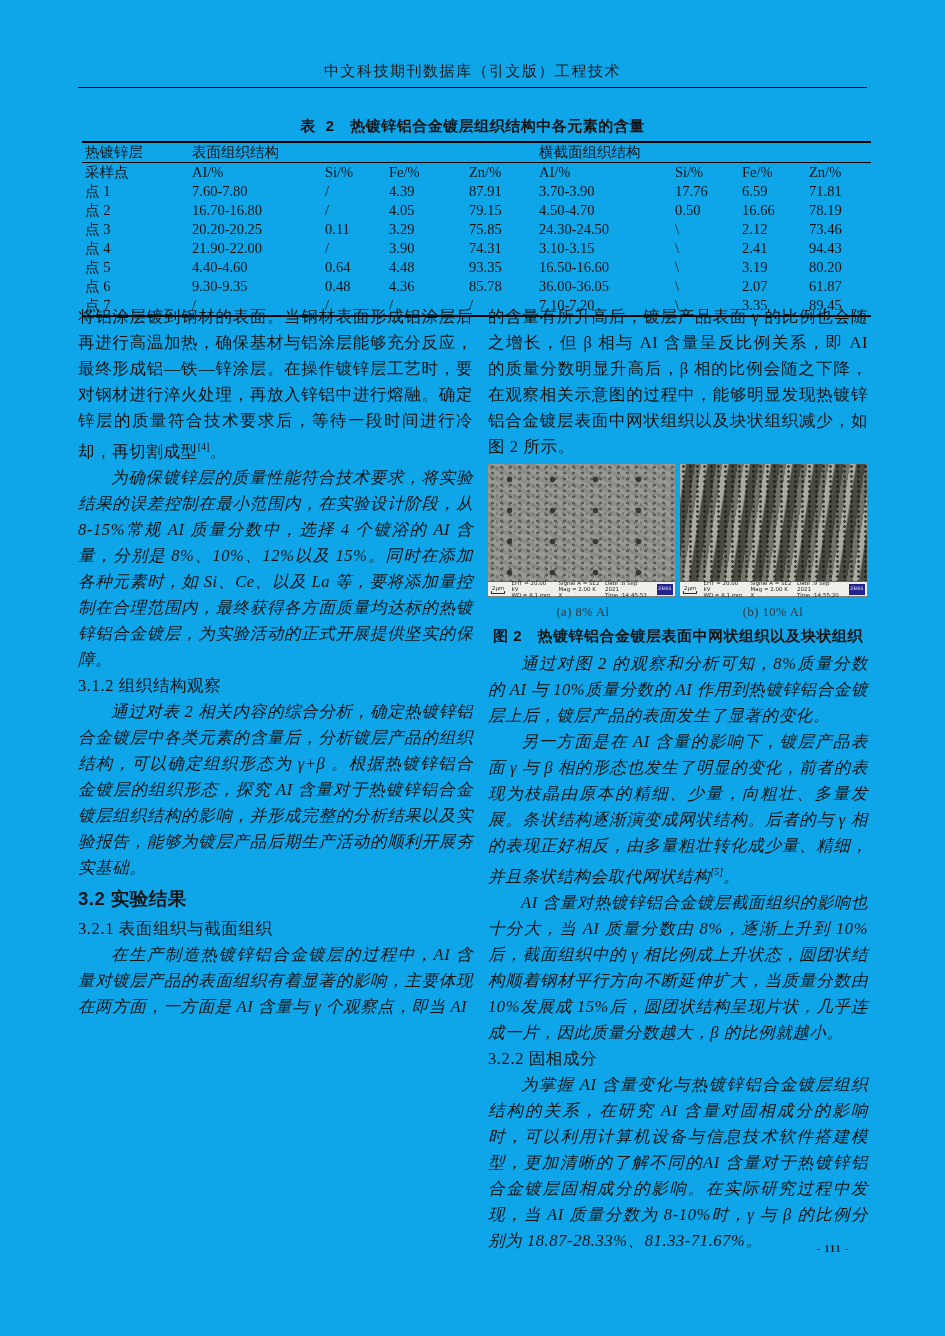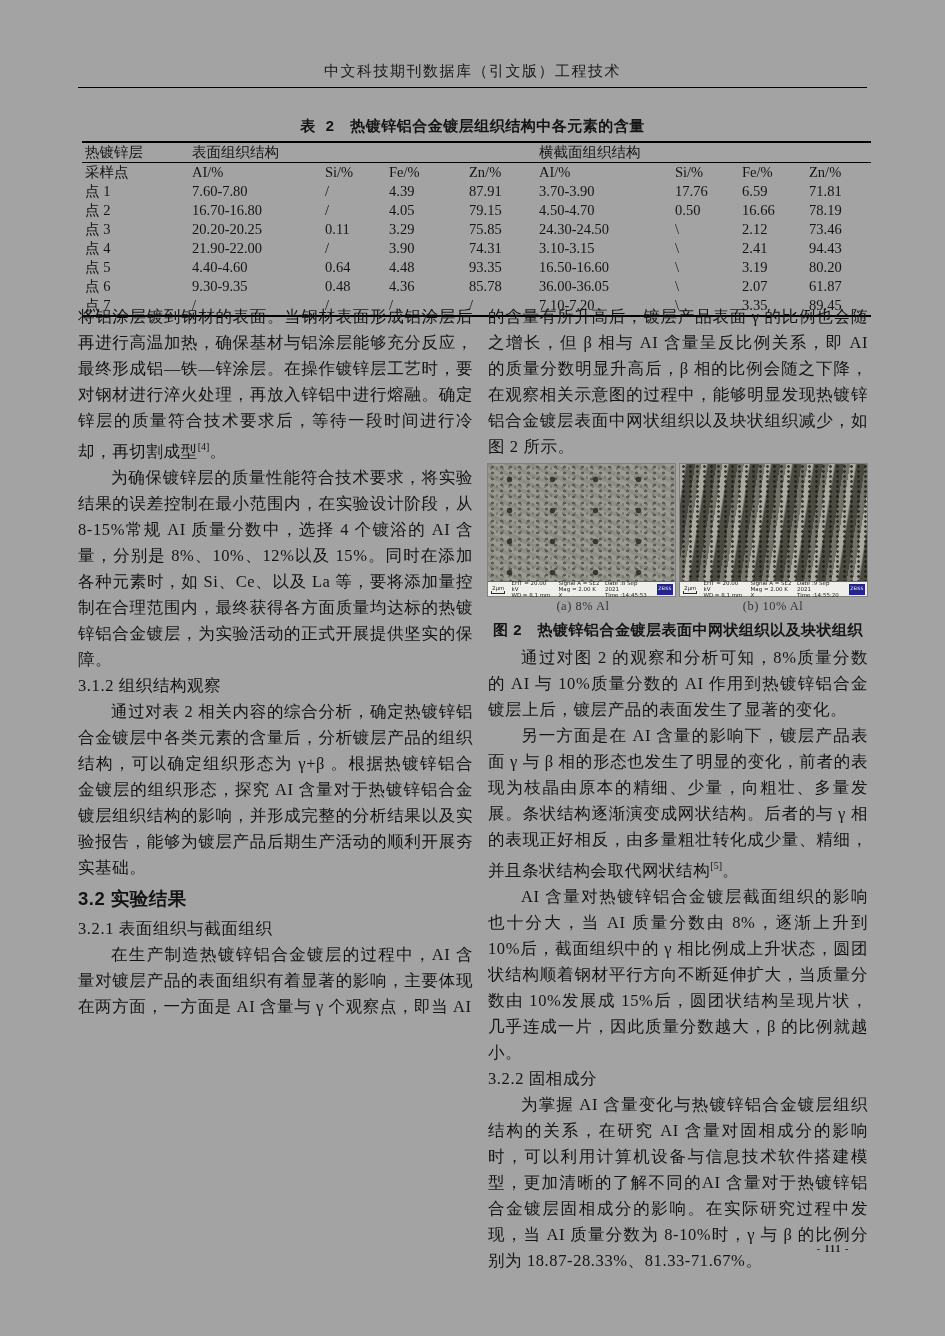--- a/index.html
+++ b/index.html
@@ -1,18 +1,18 @@
 <!DOCTYPE html>
 <html><head>
 <meta charset="utf-8">
 <style>
   * { margin:0; padding:0; box-sizing:border-box; }
   html,body { background:#ffffff; }
   .page {
-    position:relative; width:945px; height:1336px; background:#a3a3a3;
+    position:relative; width:945px; height:1336px; background:#0ea5e9;
     font-family:"Liberation Serif","DejaVu Serif",serif; color:#141414;
     overflow:hidden;
   }
   .header-title {
     position:absolute; top:62px; left:78px; width:789px;
     text-align:center; font-size:15px; letter-spacing:1.5px; color:#1a1a1a;
   }
   .header-rule {
     position:absolute; top:87px; left:78px; width:789px; height:0;
     border-top:1.8px solid #000;
@@ -32,21 +32,21 @@
     font-weight:normal; text-align:left; padding:1px 2px 1px 3px;
     white-space:nowrap; overflow:visible;
   }
   tr.grp td { border-bottom:1.2px solid #000; }
   .col-left  { position:absolute; top:304px; left:78px;  width:395px; }
   .col-right { position:absolute; top:304px; left:488px; width:380px; }
   .col-left p, .col-right p, .subhead {
     font-size:16.5px; line-height:26px; letter-spacing:0.6px;
     text-align:justify; color:#141414;
   }
-  .indent { text-indent:2em; }
+  .indent { text-indent:2em;font-style:italic; }
   sup.ref { font-size:10px; letter-spacing:0; }
   .subhead { text-align:left; }
   .big-head {
     font-family:"Liberation Sans","DejaVu Sans",sans-serif;
     font-weight:bold; font-size:18.5px; line-height:30px; letter-spacing:0.5px;
     margin:3px 0 2px 0;
   }
   
   .figure { margin:4px 0 2px 0; }
   .fig-images { display:flex; gap:5px; }
@@ -77,21 +77,21 @@
     font-family:"DejaVu Sans",sans-serif; font-size:5.5px; line-height:6px; color:#222;
   }
   .meta-col { display:flex; flex-direction:column; justify-content:center; }
   .scale-chip { display:flex; flex-direction:column; align-items:center; width:17px; }
   .scale-bar { width:14px; height:3px; border-left:1px solid #2a2a2a; border-right:1px solid #2a2a2a; border-bottom:1px solid #2a2a2a; }
   .zeiss {
     margin-left:auto; width:17px; height:11px; background:#24248e; color:#fff;
     display:flex; align-items:center; justify-content:center;
     font-size:4.5px; font-family:"DejaVu Sans",sans-serif;
   }
-  .img-captions { display:flex; margin-top:3px;justify-content:space-between; }
+  .img-captions { display:flex; margin-top:9px;justify-content:space-between; }
   .img-captions span { flex:1; text-align:center; font-size:12.5px; color:#333; letter-spacing:0.5px; }
   .fig-title {
     text-align:center; font-family:"Liberation Sans","DejaVu Sans",sans-serif;
     font-weight:bold; font-size:15px; line-height:24px; margin:4px 0 3px 0; letter-spacing:0.5px;
   }
   .page-number {
     position:absolute; top:1243px; left:768px; width:130px; text-align:center;
     font-size:10px; font-weight:bold; letter-spacing:1px; color:#1a1a1a;
   }
 </style>

